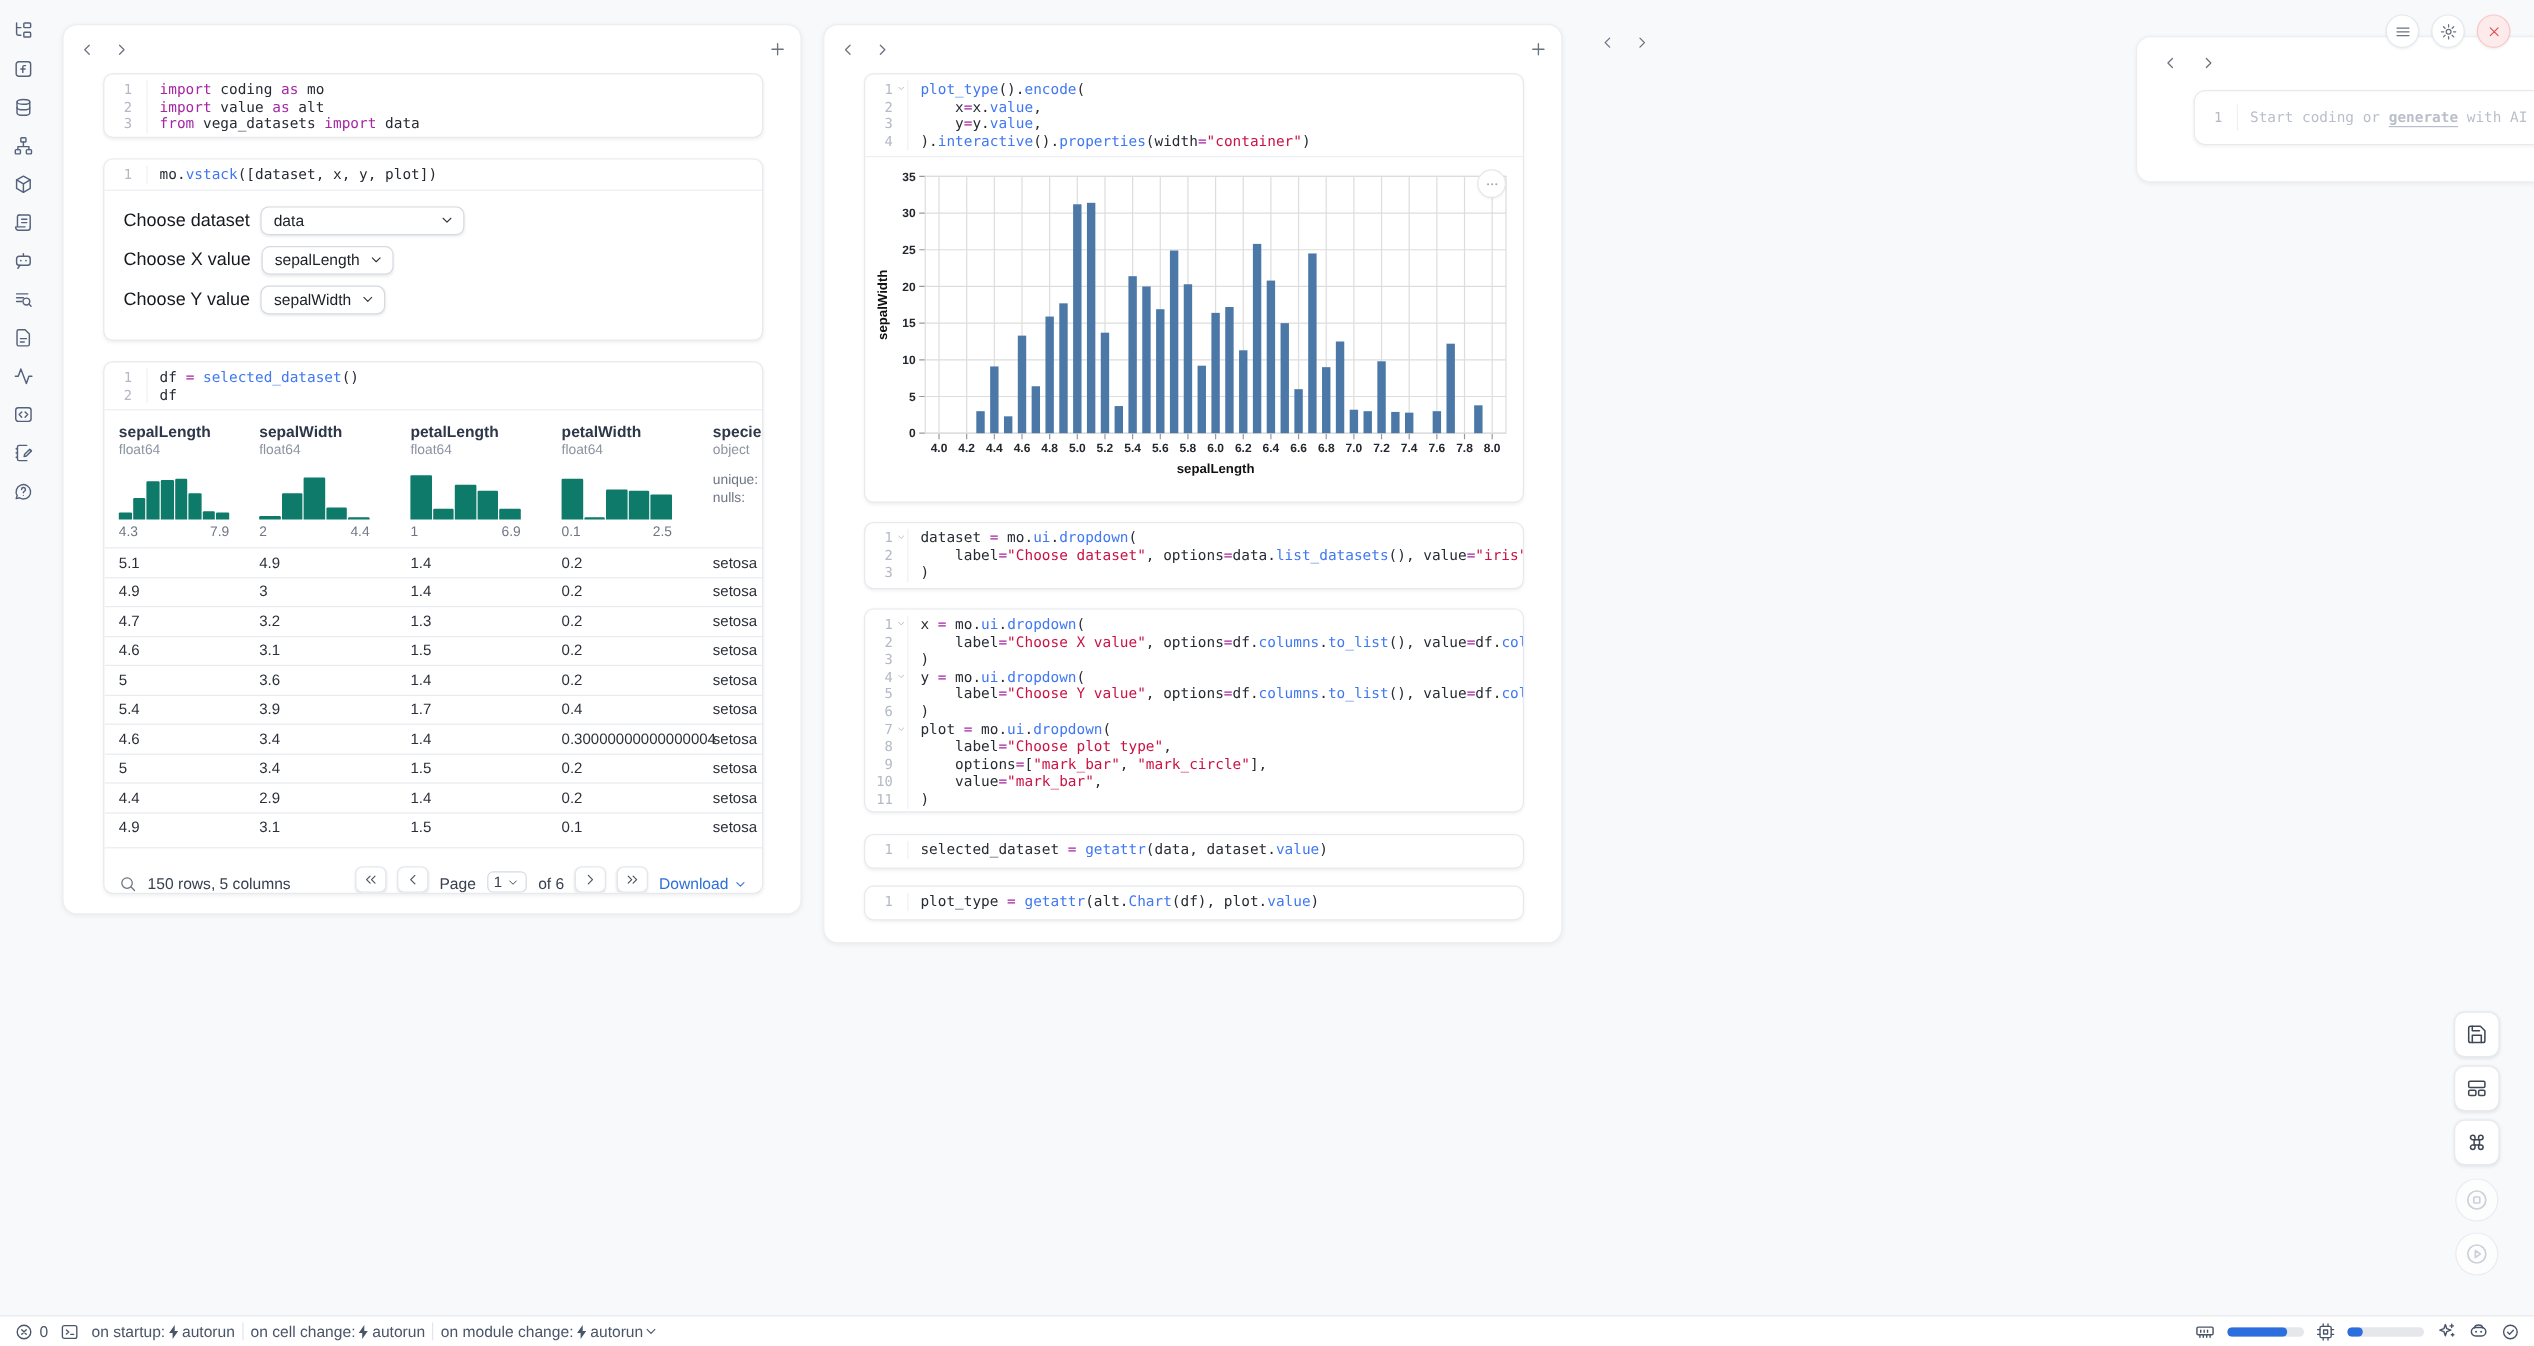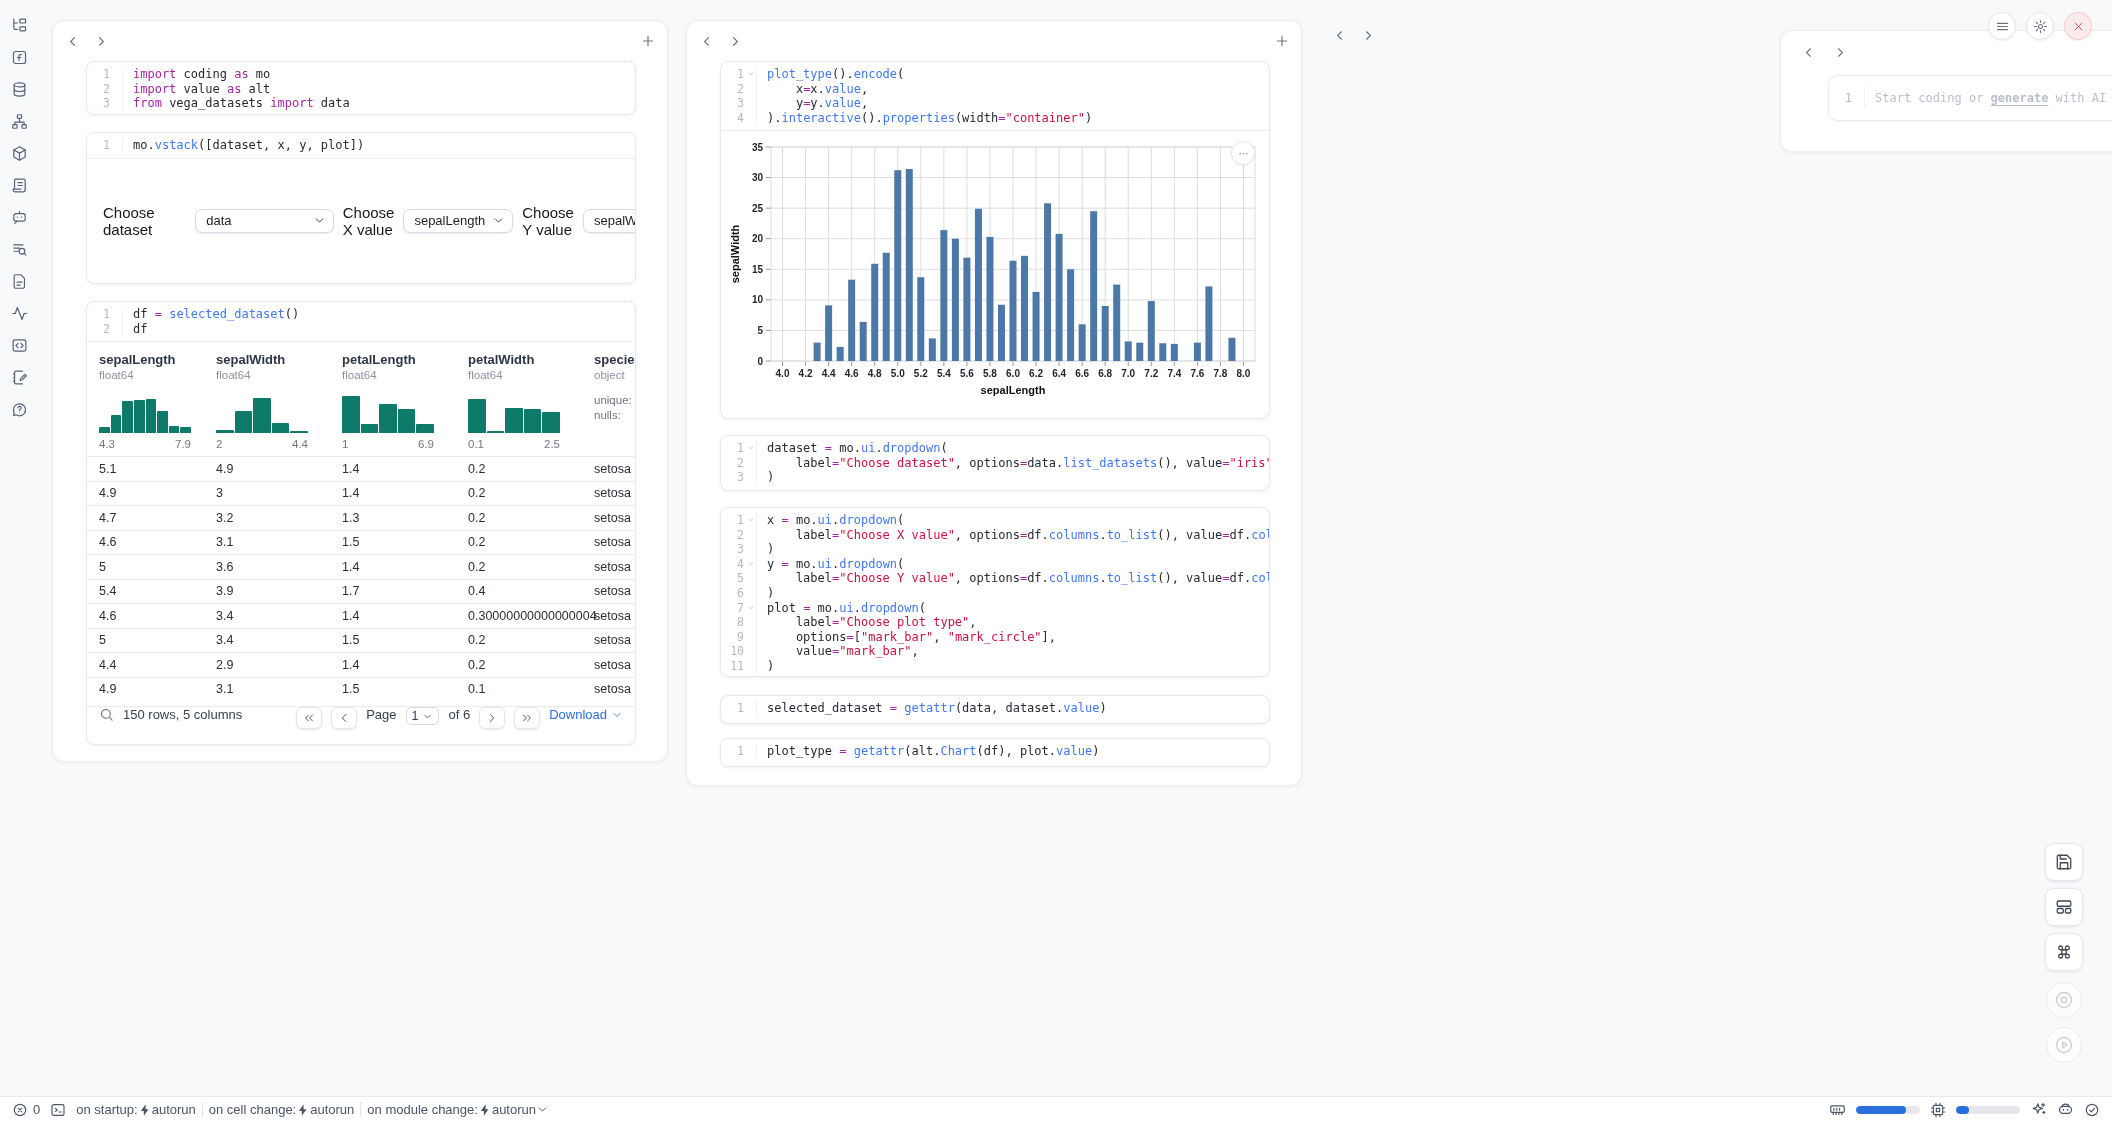--- a/index.html
+++ b/index.html
@@ -18,37 +18,37 @@
   .cell{position:absolute;left:33px;width:550px;background:#fff;border:1px solid #e7e9ed;border-radius:8px;box-shadow:0 1px 3px rgba(15,23,42,.06);overflow:hidden;display:flex;flex-direction:column}
   
   .code{font-family:"DejaVu Sans Mono","Liberation Mono",monospace;font-size:12px;line-height:14.6px;padding:5px 0;flex:none}
   .cl{display:flex;align-items:center}
   .ln{width:36px;flex:none;text-align:right;padding-right:12px;color:#b3b9c4;border-right:1px solid #eef0f3;position:relative;font-size:11.5px}
   .ln .chev{position:absolute;right:1px;top:50%;transform:translateY(-50%);color:#9aa1ab;cursor:pointer}
   .ct{padding-left:10px;white-space:pre}
   .tp{color:#272b33}.tk{color:#a626a4}.tf{color:#4078f2}.ts{color:#ca1243}
   .cell-output{border-top:1px solid #eceef2;flex:1;position:relative}
   
-  .controls{padding:13px 16px;display:flex;gap:9px}
+  .controls{padding:13px 16px;display:flex;flex-direction:column;gap:9px}
   .ctl-row{display:flex;align-items:center;gap:9px;font-size:15px;color:#15181e}
   .mo-select{display:inline-flex;align-items:center;gap:7px;border:1px solid #d6dae1;border-radius:7px;background:#fff;box-shadow:0 1px 2px rgba(15,23,42,.08);padding:2px 7px 2px 10px;font-size:13px;color:#1c2026;min-height:24px;cursor:pointer}
   .mo-select.wide{width:170px;justify-content:space-between}
   .mo-select .ic{color:#30343b}
   
   .tbl{display:flex;flex-direction:column;font-size:12.5px;color:#2a2f38;overflow:hidden}
   .tbl-head{display:flex;padding:10px 0 6px 12px;flex:none;overflow:hidden}
   .c0{width:117px;flex:none}.c1{width:126px;flex:none}.c2{width:126px;flex:none}.c3{width:126px;flex:none}.c4{width:150px;flex:none}
   .tbl-colname{font-weight:bold;font-size:13px;color:#2d3748}
   .tbl-dtype{font-size:11.5px;color:#8b93a1;margin-top:2px}
   .hist{display:flex;align-items:flex-end;gap:1px;height:40px;width:92px;margin-top:12px}
   .hist span{flex:1;border-radius:1px 1px 0 0}
   .hist-range{display:flex;justify-content:space-between;width:92px;font-size:11.5px;color:#6f7682;margin-top:5px}
   .col-stats{margin-top:12px;font-size:11.5px;color:#6f7682;line-height:15px;white-space:nowrap}
   .tr{display:flex;border-top:1px solid #e9ebef;padding-left:12px;height:24.5px;align-items:center;flex:none;overflow:hidden}
-  .tbl-footer{border-top:1px solid #e9ebef;height:38px;display:flex;align-items:flex-start;padding:0 12px;gap:9px;margin-top:auto;flex:none;color:#374151;font-size:13px}
+  .tbl-footer{border-top:1px solid #e9ebef;height:38px;display:flex;align-items:flex-end;padding:0 12px;gap:9px;margin-top:auto;flex:none;color:#374151;font-size:13px}
   .tbl-footer .grow{flex:1}
   .pg-btn{width:26px;height:22px;border:1px solid #e3e6ea;border-radius:6px;background:#fff;box-shadow:0 1px 2px rgba(15,23,42,.1);display:inline-flex;align-items:center;justify-content:center;color:#4b5563;cursor:pointer}
   .page-select{display:inline-flex;align-items:center;gap:4px;border:1px solid #d6dae1;border-radius:5px;background:#fff;padding:1px 5px;font-size:12.5px;cursor:pointer}
   .download{color:#2e6fd8;display:inline-flex;gap:4px;align-items:center;font-size:13px;cursor:pointer}
   .search-ic{color:#6b7280}
   
   .chart-out{padding:8px 0 0 6px}
   .chart-menu{position:absolute;top:10px;right:14px;width:24px;height:24px;border-radius:50%;background:#fff;border:1px solid #e4e7eb;box-shadow:0 1px 2px rgba(15,23,42,.06);display:flex;align-items:center;justify-content:center;color:#a2a9b3;cursor:pointer}
   
   .col3-head{position:absolute;left:1328px;top:24px;display:flex;gap:7px;color:#6b7280}

